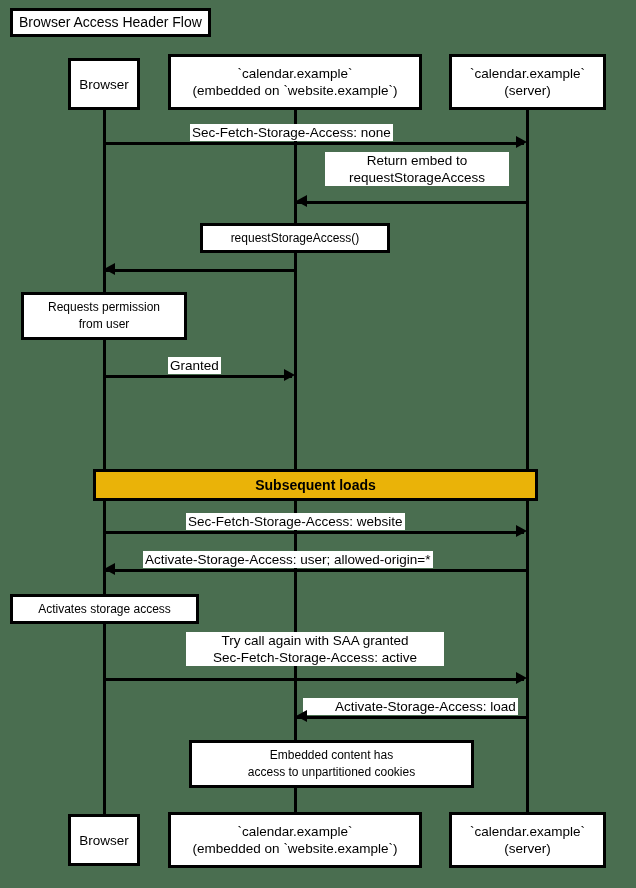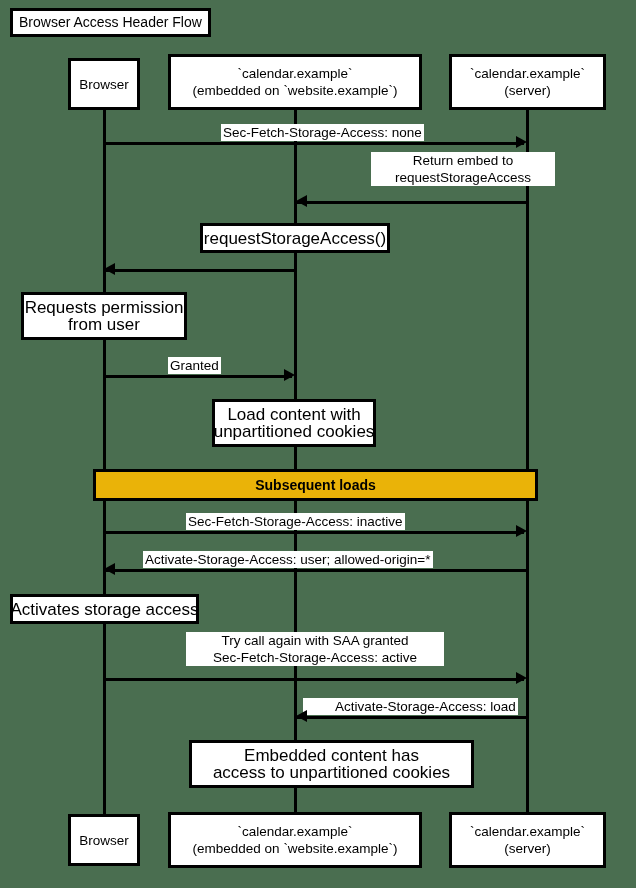--- a/index.html
+++ b/index.html
@@ -83,21 +83,21 @@
   
   .note {
     position: absolute;
     border: 3px solid #000;
     background: #fff;
     box-sizing: border-box;
     display: flex;
     align-items: center;
     justify-content: center;
     text-align: center;
-    font-size: 17px;
+    font-size: 12px;
     line-height: 17px;
     white-space: pre;
     padding: 2px 6px;
   }
   
   .section-banner {
     position: absolute;
     border: 3px solid #000;
     box-sizing: border-box;
     display: flex;
@@ -124,55 +124,51 @@
   </div>
   <div class="actor" style="left:168px; top:54px; width:254px; height:56px;">
     <span style="white-space:pre;">`calendar.example`
 (embedded on `website.example`)</span>
   </div>
   <div class="actor" style="left:449px; top:54px; width:157px; height:56px;">
     <span style="white-space:pre;">`calendar.example`
 (server)</span>
   </div>
 
-  <div class="msg-label" style="left:190px; top:124px;margin-left:31px;">Sec-Fetch-Storage-Access: none</div>
+  <div class="msg-label" style="left:190px; top:124px;">Sec-Fetch-Storage-Access: none</div>
   <div class="msg-line" style="left:104px; top:142px; width:420px;"></div>
   <div class="arrowhead right" style="left:516px; top:136px;"></div>
 
-  <div class="msg-label" style="left:325px; top:152px; width:180px;margin-left:46px;">Return embed to
+  <div class="msg-label" style="left:325px; top:152px; width:180px;">Return embed to
 requestStorageAccess</div>
   <div class="msg-line" style="left:296px; top:201px; width:231px;"></div>
   <div class="arrowhead left" style="left:296px; top:195px;"></div>
 
   <div class="note" style="left:200px; top:223px; width:190px; height:30px;">
     <span>requestStorageAccess()</span>
   </div>
 
   <div class="msg-line" style="left:104px; top:269px; width:191px;"></div>
   <div class="arrowhead left" style="left:104px; top:263px;"></div>
 
   <div class="note" style="left:21px; top:292px; width:166px; height:48px;">
     <span>Requests permission
 from user</span>
   </div>
 
   <div class="msg-label" style="left:168px; top:357px;">Granted</div>
   <div class="msg-line" style="left:104px; top:375px; width:188px;"></div>
   <div class="arrowhead right" style="left:284px; top:369px;"></div>
 
-  <div class="note" style="left:212px; top:399px; width:164px; height:48px;">
-    <span>Load content with
-unpartitioned cookies</span>
-  </div>
 
   <div class="section-banner" style="left:93px; top:469px; width:445px; height:32px; background:#eab308;">
     <span>Subsequent loads</span>
   </div>
 
-  <div class="msg-label" style="left:186px; top:513px;">Sec-Fetch-Storage-Access: inactive</div>
+  <div class="msg-label" style="left:186px; top:513px;">Sec-Fetch-Storage-Access: website</div>
   <div class="msg-line" style="left:104px; top:531px; width:420px;"></div>
   <div class="arrowhead right" style="left:516px; top:525px;"></div>
 
   <div class="msg-label" style="left:143px; top:551px;">Activate-Storage-Access: user; allowed-origin=*</div>
   <div class="msg-line" style="left:104px; top:569px; width:423px;"></div>
   <div class="arrowhead left" style="left:104px; top:563px;"></div>
 
   <div class="note" style="left:10px; top:594px; width:189px; height:30px;">
     <span>Activates storage access</span>
   </div>

